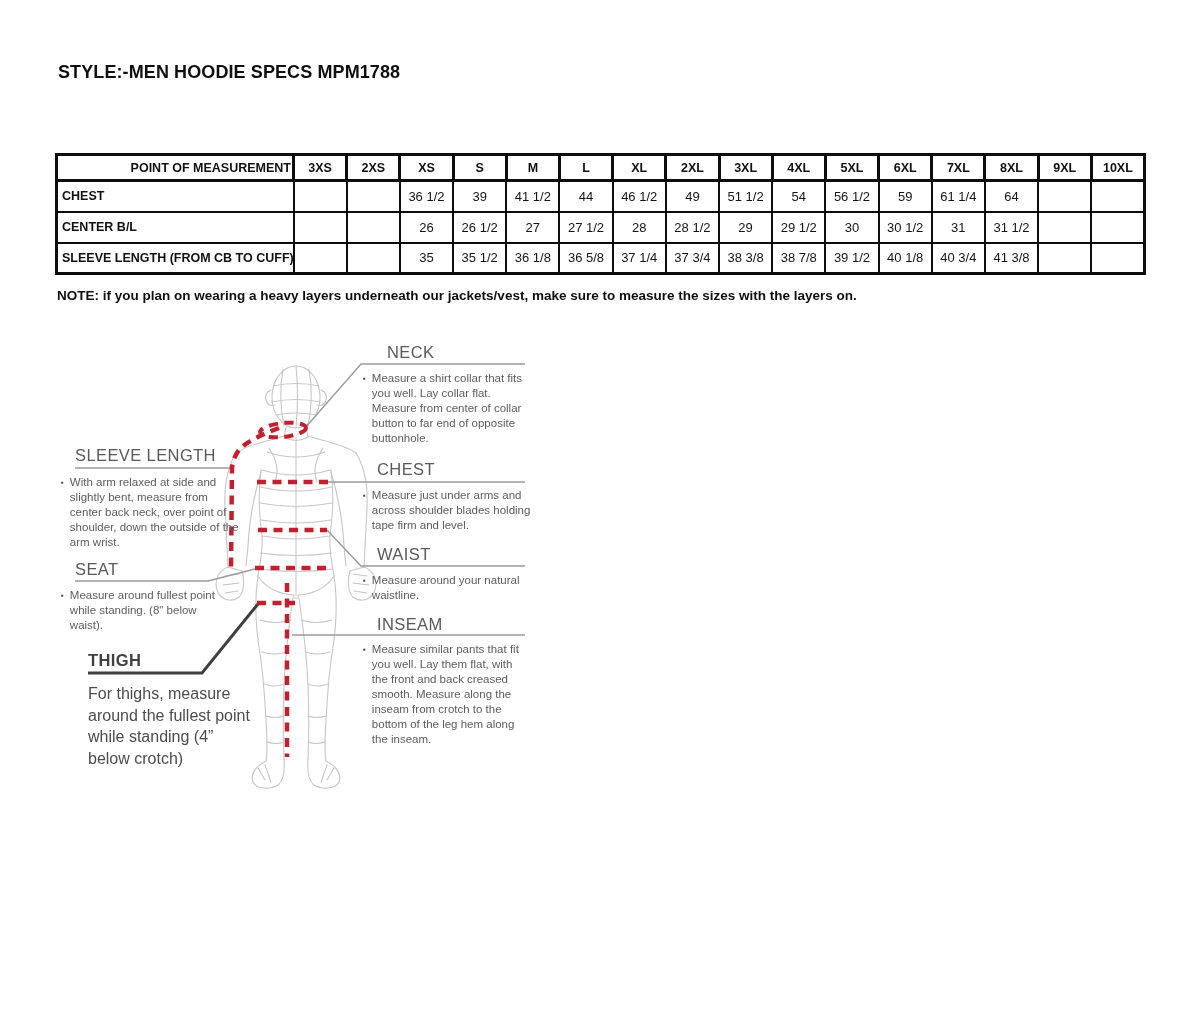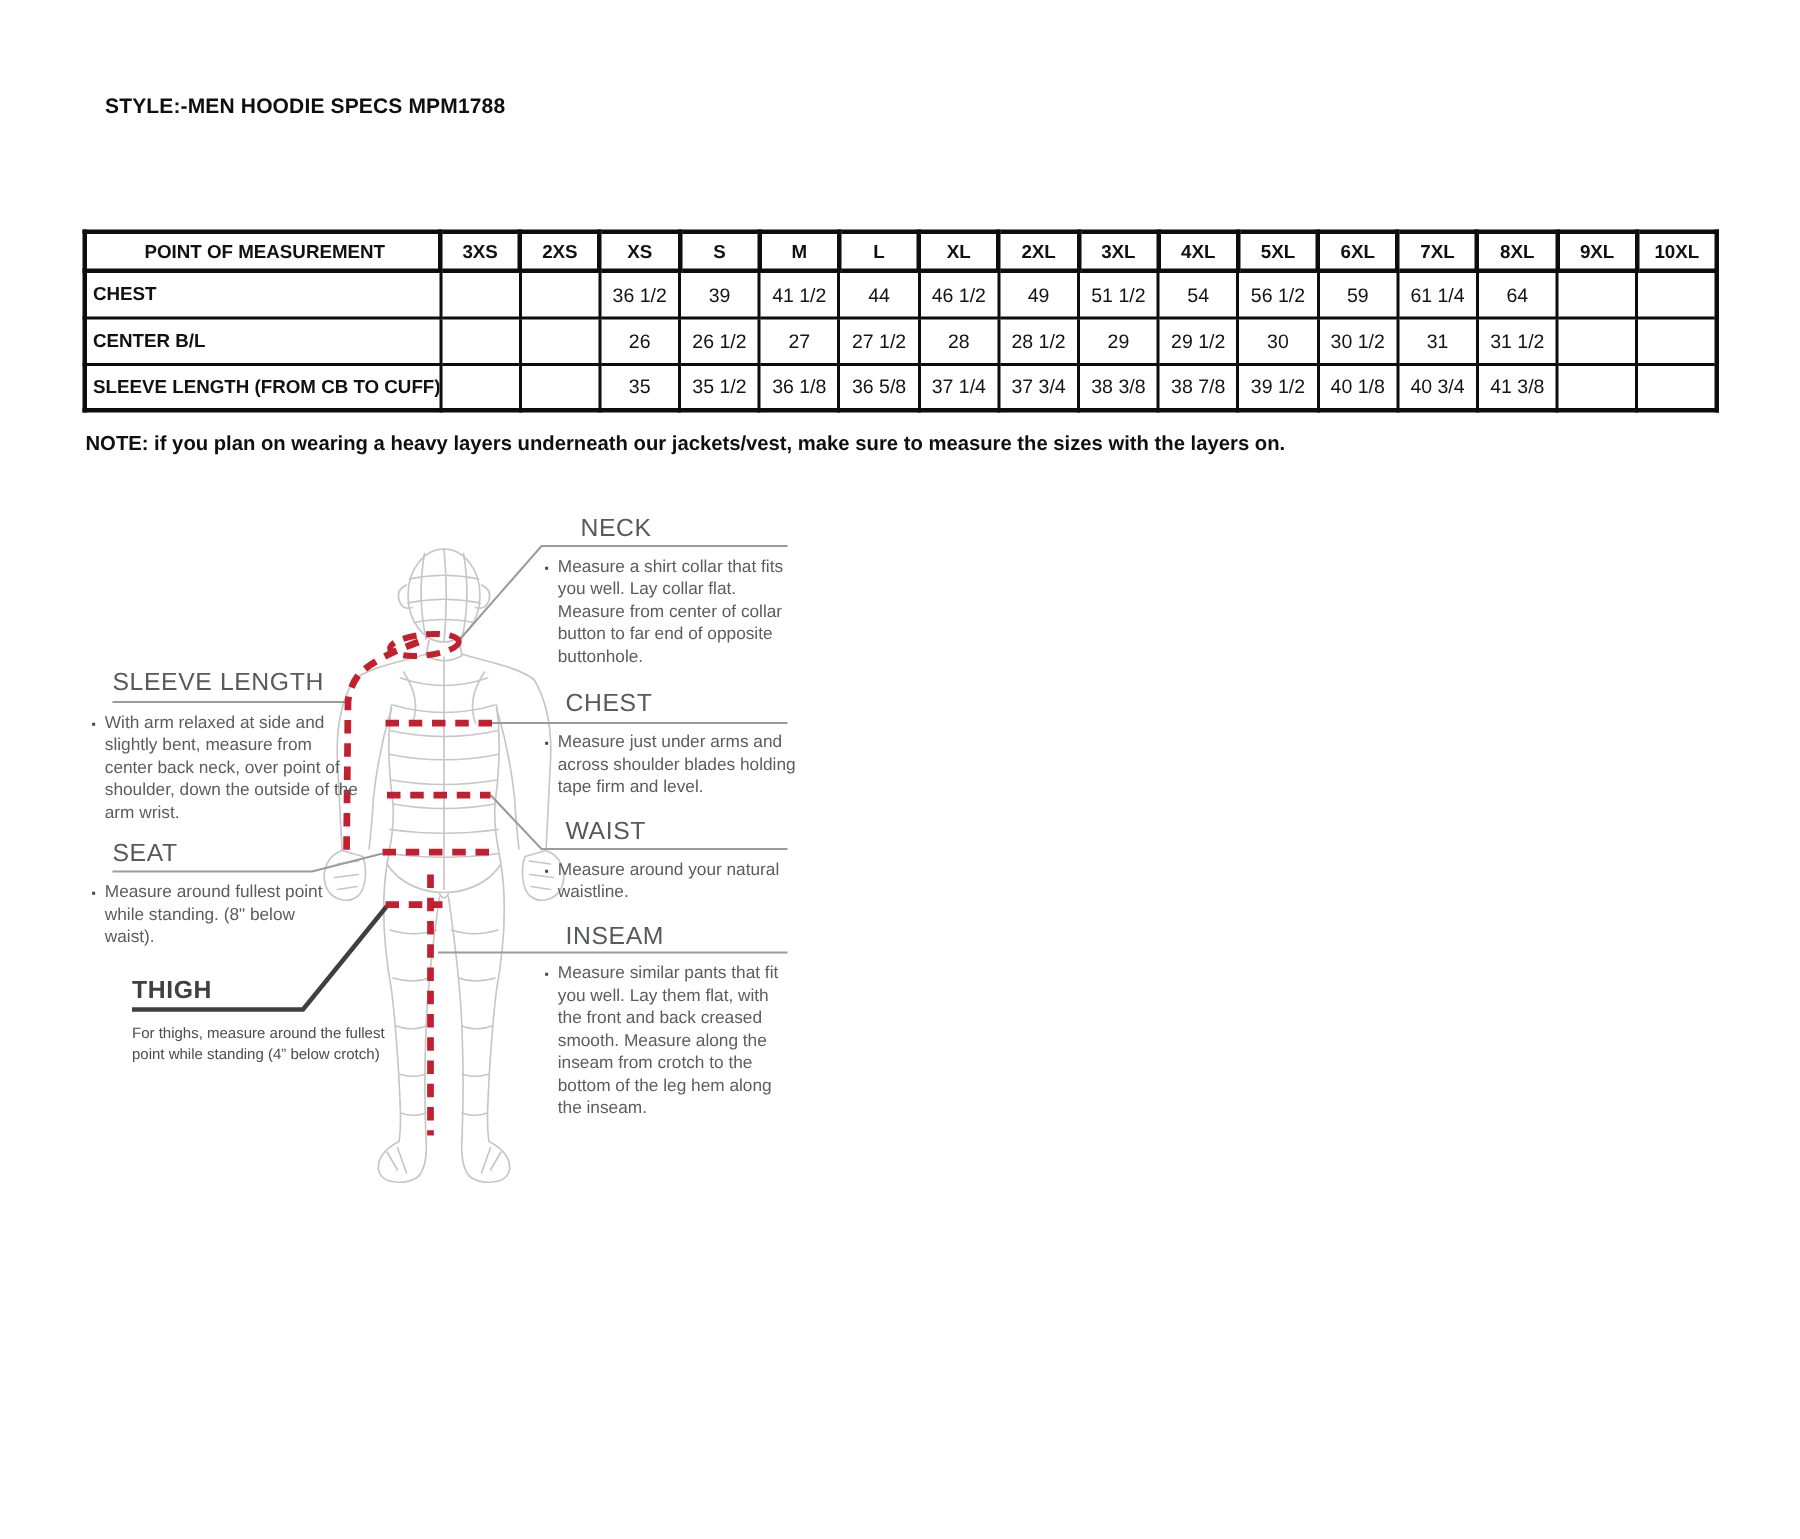--- a/index.html
+++ b/index.html
@@ -2,34 +2,34 @@
 <html style="--measure-line: #c2202e; --leader-line: #9b9b9b; --figure-line: #c6c6c6; --thigh-leader: #3f3f3f;"><head>
 <meta charset="utf-8">
 <style>
   html,body{margin:0;padding:0;background:#ffffff;}
   .page{
     position:relative;width:1200px;height:1026px;background:#ffffff;overflow:hidden;
     font-family:"Liberation Sans", sans-serif;color:#111;
   }
   .doc-title{
     position:absolute;left:58px;top:62px;
-    font-size:14px;font-weight:bold;color:#0f0f0f;letter-spacing:0.1px;margin-left:12px;
+    font-size:18px;font-weight:bold;color:#0f0f0f;letter-spacing:0.1px;
   }
   
   .spec-table{
     position:absolute;left:55px;top:153px;width:1088px;
     border-collapse:collapse;table-layout:fixed;
     border:3px solid #0d0d0d;
   }
   .spec-table th,.spec-table td{border:2px solid #0d0d0d;overflow:hidden;white-space:nowrap;}
   .spec-table thead th{
     height:23px;font-size:12.5px;font-weight:bold;
     border-width:3px;padding:0 1px;
   }
-  .spec-table thead th.poml{text-align:center;padding-left:4px;}
+  .spec-table thead th.poml{text-align:right;padding-left:4px;}
   .spec-table tbody tr{height:31px;}
   .spec-table td.rowlabel{font-size:12.5px;font-weight:bold;text-align:left;padding-left:4px;}
   .spec-table td.val{font-size:13px;text-align:center;font-weight:normal;color:#141414;margin-top:40px;}
   
   .doc-note{
     position:absolute;left:57px;top:288px;
     font-size:13.5px;font-weight:bold;color:#0f0f0f;
   }
   
   .diagram{position:absolute;left:55px;top:340px;width:540px;height:475px;}
@@ -37,21 +37,21 @@
   .g-title{
     position:absolute;font-size:16.5px;color:#58595b;letter-spacing:0.4px;
     white-space:nowrap;
   }
   .g-title.dark{color:#404040;font-weight:bold;}
   .g-desc{
     position:absolute;display:flex;gap:6px;
     font-size:11.5px;line-height:1.3;color:#5b5c5e;
   }
   .g-desc .bullet{flex:0 0 auto;font-size:8px;line-height:1;margin-top:4px;color:#454545;}
-  .g-desc.nobullet{font-size:10px;color:#4c4c4e;line-height:1.35;}
+  .g-desc.nobullet{font-size:16px;color:#4c4c4e;line-height:1.35;}
   .mline{stroke:var(--measure-line,#c2202e);stroke-width:4.5;stroke-dasharray:9 6.5;fill:none;}
   .mline.thin{stroke-width:4;}
   .leader{stroke:var(--leader-line,#9b9b9b);stroke-width:1.4;fill:none;}
   .leader-dark{stroke:var(--thigh-leader,#3f3f3f);stroke-width:3;fill:none;}
   .fig{stroke:var(--figure-line,#c6c6c6);stroke-width:1.1;fill:none;stroke-linecap:round;stroke-linejoin:round;}
 </style>
 </head>
 <body>
 
 <div class="page">

